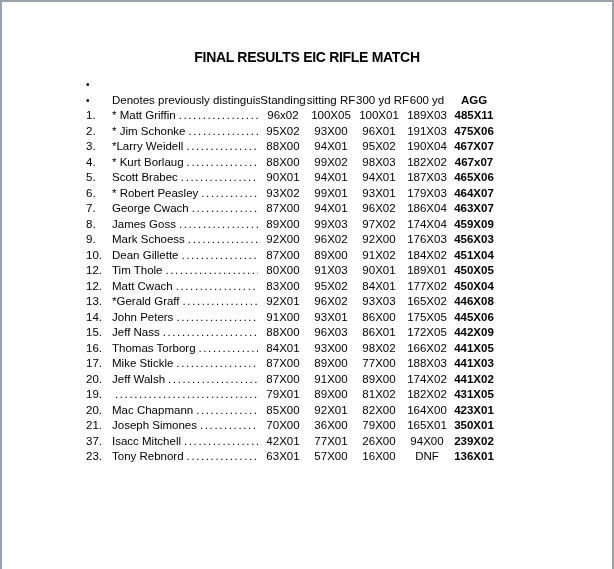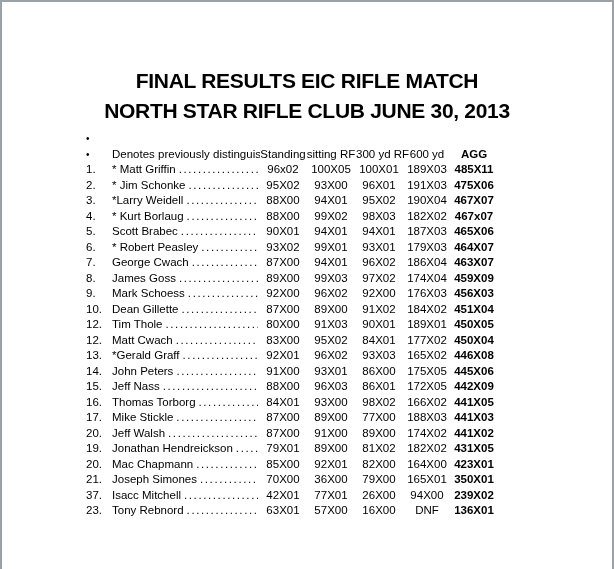--- a/index.html
+++ b/index.html
@@ -9,24 +9,24 @@
     box-sizing:border-box;
     background:#ffffff;
     border-style:solid;
     border-color:#9aa1a9;
     border-width:2px 2px 0 2px;
     overflow:hidden;
     font-family:"Liberation Sans",sans-serif;
     color:#000000;
   }
   .title-block{
-    margin-top:64px;
+    margin-top:40px;
     text-align:center;
     font-weight:bold;
-    font-size:21px;
+    font-size:14px;
     line-height:30px;
     letter-spacing:-0.3px;
     white-space:nowrap;
   }
   .list{
     margin-left:84px;
     width:410px;
     font-size:11.5px;
   }
   .row{
@@ -57,21 +57,20 @@
   .c-agg{width:44px;font-weight:bold;}
   .header-row .val{white-space:nowrap;}
 </style>
 </head>
 <body>
 
 <div class="page">
 
   <div class="title-block">
     <div>FINAL RESULTS EIC RIFLE MATCH</div>
-    <div>NORTH STAR RIFLE CLUB JUNE 30, 2013</div>
   </div>
 
   <div class="list">
 
     <div class="row bullet-row">
       <span class="rank bullet">•</span>
     </div>
 
     <div class="row header-row">
       <span class="rank bullet">•</span>
@@ -316,21 +315,20 @@
     <span class="val c-standing">87X00</span>
     <span class="val c-sitting">91X00</span>
     <span class="val c-rf300">89X00</span>
     <span class="val c-yd600">174X02</span>
     <span class="val c-agg">441X02</span>
   </div>
 
   <div class="row">
     <span class="rank">19.</span>
     <span class="namewrap">
-      <span class="name">Jonathan Hendreickson</span>
       <span class="dots">........................................................................................................................</span>
     </span>
     <span class="val c-standing">79X01</span>
     <span class="val c-sitting">89X00</span>
     <span class="val c-rf300">81X02</span>
     <span class="val c-yd600">182X02</span>
     <span class="val c-agg">431X05</span>
   </div>
 
   <div class="row">

